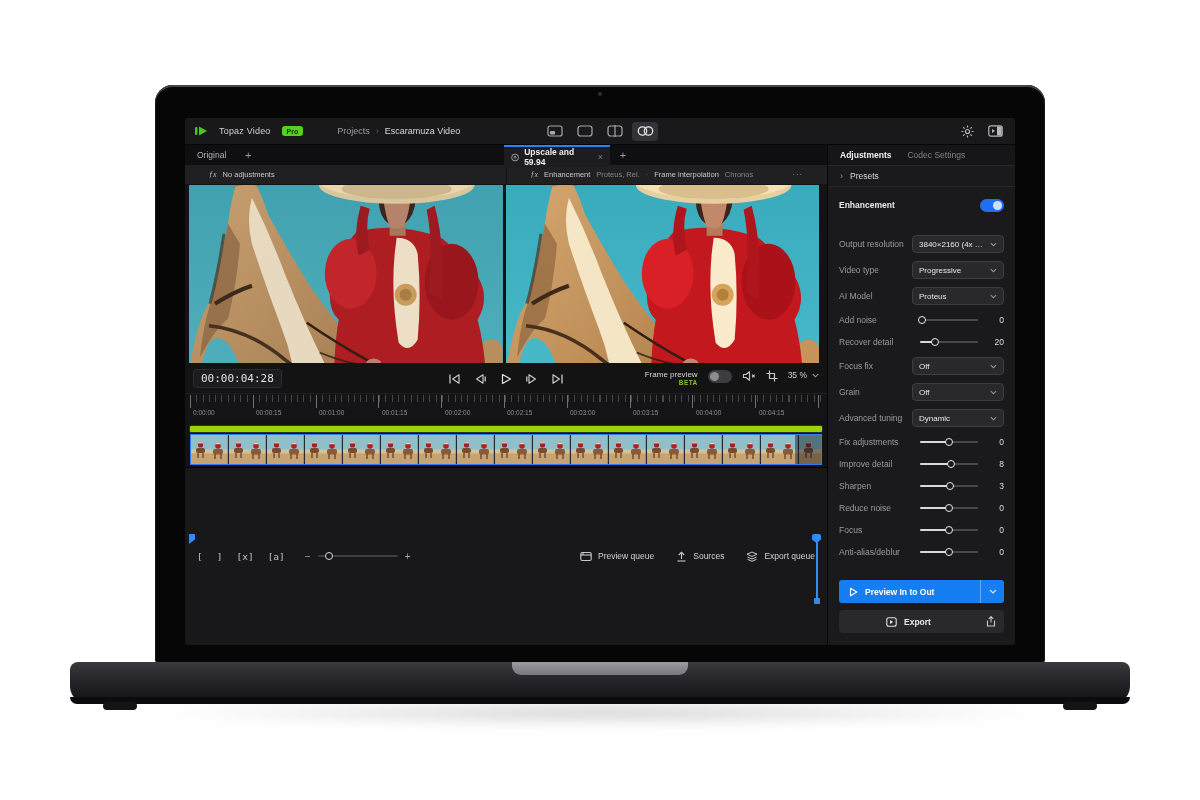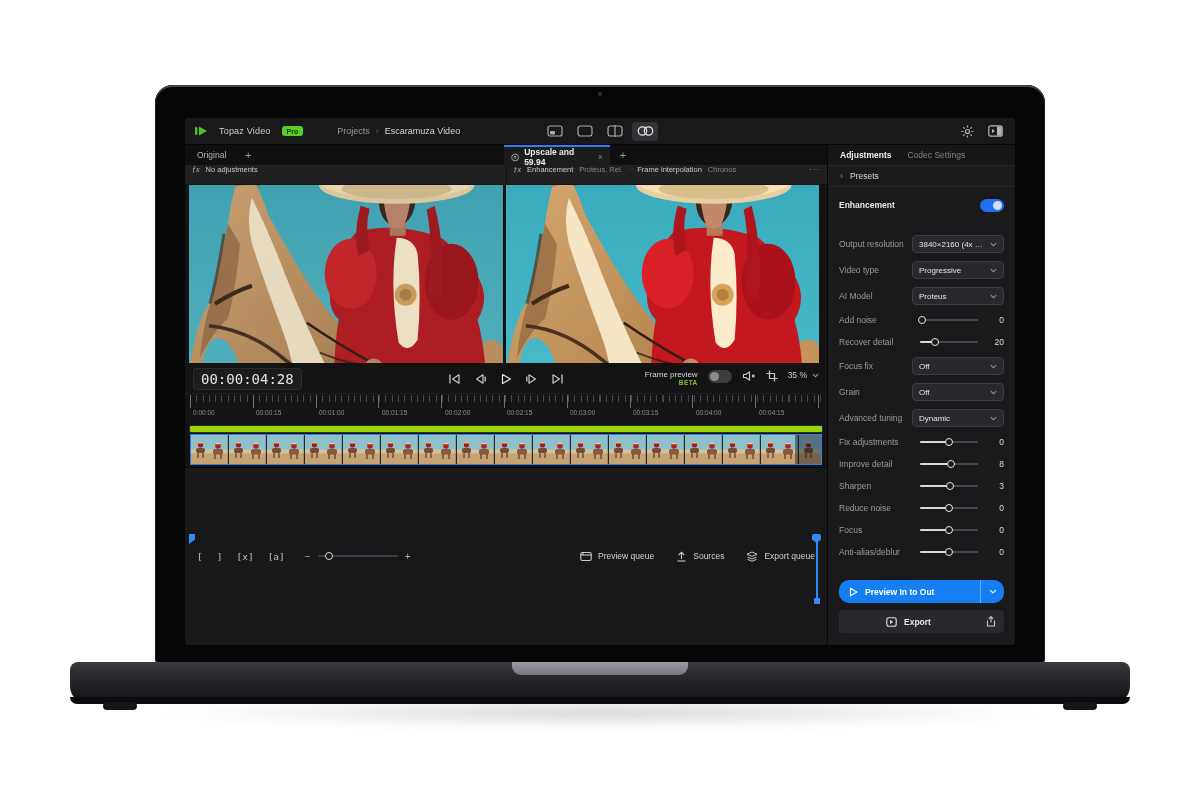--- a/index.html
+++ b/index.html
@@ -56,36 +56,36 @@
   .tabbar { height:20px; flex:0 0 20px; background:#0f0f11; display:flex; align-items:stretch; position:relative; }
   .tab { display:flex; align-items:center; gap:5px; padding:0 12px; color:#b4b4b6; font-size:8.5px; }
   .tab-plus { width:20px; display:flex; align-items:center; justify-content:center; color:#9a9a9c; font-size:11px; }
   .tab.active { position:absolute; left:319px; width:106px; background:#1d1d20; color:#ededee;
     border-top:2px solid #2f7ff2; padding:0 7px; }
   .tab-close { color:#7e7e82; margin-left:2px; font-size:9px; }
   .tab-plus.second { position:absolute; left:428px; top:0; bottom:0; }
 
   
   .headers { height:19px; flex:0 0 19px; display:flex; background:#131314; gap:1px; }
-  .phead { flex:1; background:#202023; display:flex; align-items:flex-start; gap:6px; padding:0 7px;
+  .phead { flex:1; background:#202023; display:flex; align-items:center; gap:6px; padding:0 24px;
     font-size:7.5px; color:#c9c9cb; }
   .fx { font-style:italic; color:#b9b9bb; font-size:8px; font-family:"Liberation Serif", serif; }
   .dimtxt { color:#87878a; }
   .hsep { color:#5c5c60; }
   .more-dots { margin-left:auto; color:#8e8e91; letter-spacing:1px; }
 
   
   .previews { flex:1; display:flex; gap:3px; background:#131314; padding:1px 8px 2px 4px; min-height:0; }
   .pane { flex:1; overflow:hidden; position:relative; background:#3b9cac; }
   .pane svg { width:100%; height:100%; display:block; }
   .pane.enhanced svg { filter:saturate(1.1) brightness(1.04) contrast(1.03); }
 
   
   .transport { height:28px; flex:0 0 28px; background:#131314; display:flex; align-items:center; position:relative; padding:0 8px; }
-  .timecode { font-family:"DejaVu Sans Mono", monospace; font-size:14px; color:#e4e4e6;
+  .timecode { font-family:"DejaVu Sans Mono", monospace; font-size:11px; color:#e4e4e6;
     background:#1c1c1f; border:1px solid #2c2c30; border-radius:3px; padding:2px 7px; }
   .trans-center { position:absolute; left:50%; transform:translateX(-50%); display:flex; gap:13px; align-items:center; }
   .tbtn { display:flex; align-items:center; justify-content:center; }
   .trans-right { margin-left:auto; display:flex; align-items:flex-start; gap:10px; }
   .fp-label { text-align:right; line-height:1.15; }
   .fp-label .t { color:#d6d6d8; font-size:8px; display:block; }
   .fp-label .b { color:#84c12f; font-size:6.5px; font-weight:bold; display:block; letter-spacing:.4px; }
   .toggle { width:24px; height:13px; border-radius:7px; background:#3c3c41; position:relative; }
   .toggle .tknob { position:absolute; left:2px; top:2px; width:9px; height:9px; border-radius:50%; background:#8c8c90; }
   .toggle.on { background:#1f6ff0; }
@@ -146,21 +146,21 @@
   .ddv { flex:1; color:#e6e6e8; font-size:8px; white-space:nowrap; overflow:hidden; }
   .slider { width:58px; height:14px; position:relative; margin-right:10px; }
   .slider .track { position:absolute; left:0; right:0; top:50%; height:2px; transform:translateY(-50%);
     background:#47474c; border-radius:1px; }
   .slider .fill { position:absolute; left:0; top:50%; height:2px; transform:translateY(-50%);
     background:#d9d9db; border-radius:1px; }
   .slider .knob { position:absolute; top:50%; width:8px; height:8px; border-radius:50%;
     transform:translate(-50%,-50%); background:#1a1a1d; border:1.5px solid #e8e8ea; }
   .val { width:16px; text-align:right; color:#dedee0; font-size:8.5px; }
   .panel-buttons { flex:0 0 66px; padding:0 11px 12px 11px; display:flex; flex-direction:column; gap:7px; justify-content:flex-end; }
-  .btn-preview { height:23px; background:#157ef3; border-radius:10px; display:flex; align-items:center; color:#fff; }
+  .btn-preview { height:23px; background:#157ef3; border-radius:3px; display:flex; align-items:center; color:#fff; }
   .btn-preview .cap { flex:1; display:flex; align-items:center; gap:7px; padding-left:10px; font-size:8.5px; font-weight:bold; }
   .btn-preview .split { width:24px; height:100%; border-left:1px solid rgba(255,255,255,.35);
     display:flex; align-items:center; justify-content:center; }
   .btn-export { height:23px; background:#29292d; border-radius:4px; display:flex; align-items:center; color:#e8e8ea; }
   .btn-export .cap { flex:1; display:flex; align-items:center; justify-content:center; gap:7px; font-size:8.5px; font-weight:bold; }
   .btn-export .share { width:26px; height:100%; display:flex; align-items:center; justify-content:center; }
 
   svg.icon { display:block; }
 </style>
 </head>

